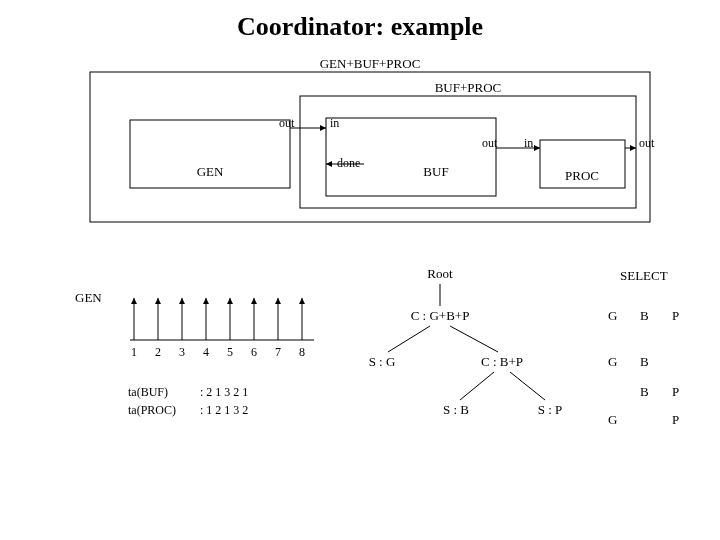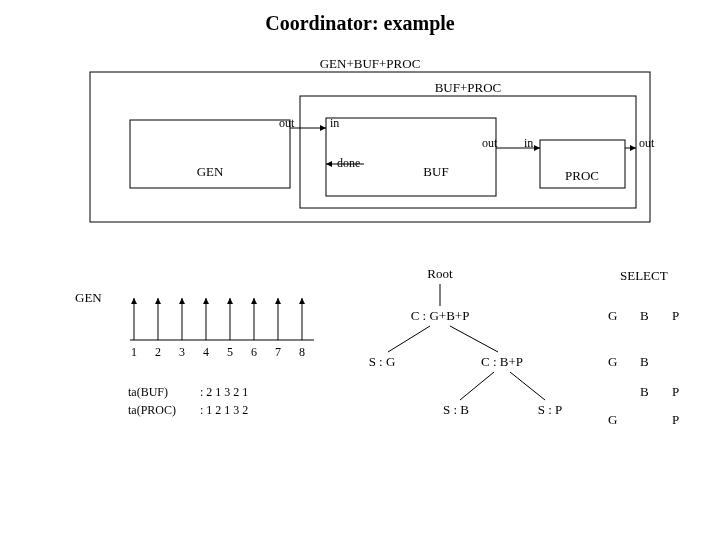--- a/index.html
+++ b/index.html
@@ -5,21 +5,21 @@
   body {
     margin: 0;
     font-family: "Times New Roman", serif;
     background: #fff;
     width: 720px;
     height: 540px;
     position: relative;
   }
   .title {
     text-align: center;
-    font-size: 20px;
+    font-size: 26px;
     font-weight: bold;
     margin-top: 12px;
   }
   svg { position: absolute; top: 0; left: 0; }
   text { font-family: "Times New Roman", serif; font-size: 13px; }
   .small { font-size: 12px; }
   .treelbl { font-size: 13px; }
 </style>
 </head>
 <body>

